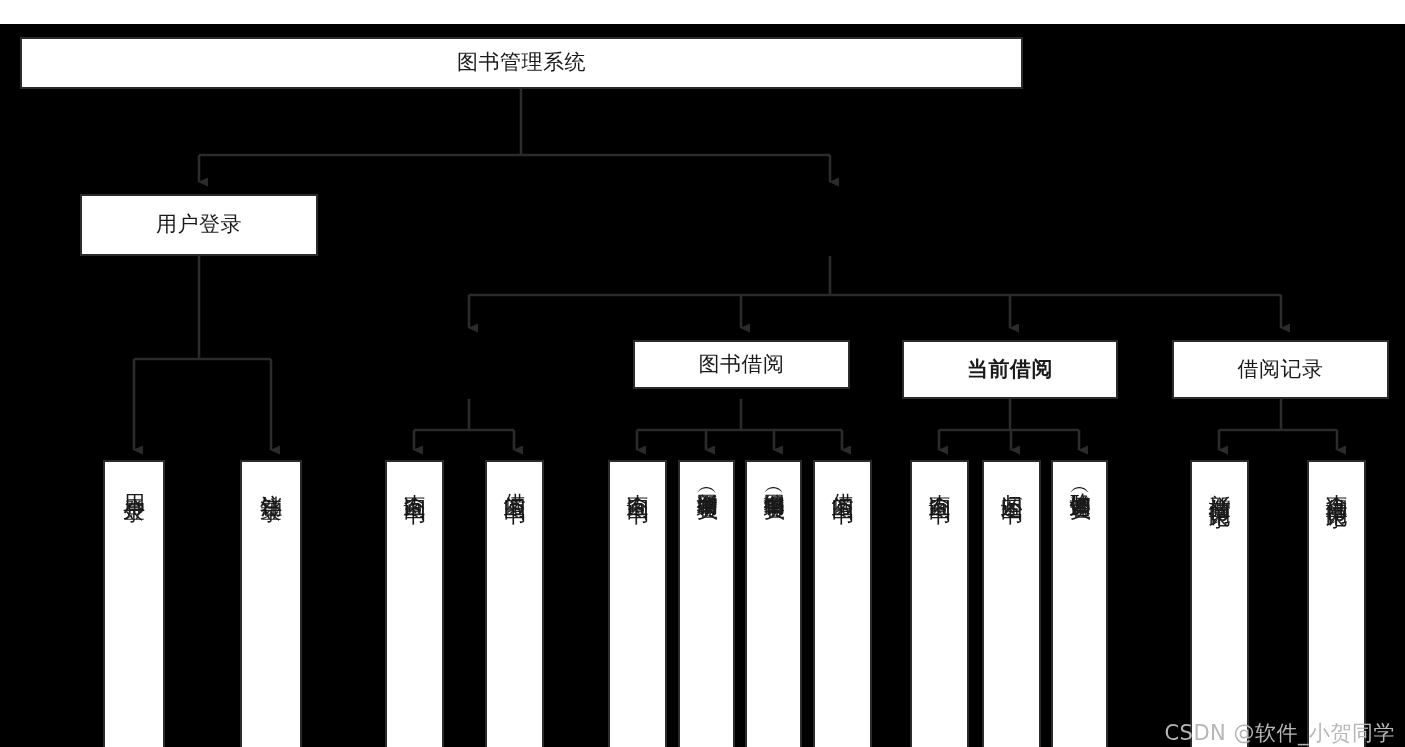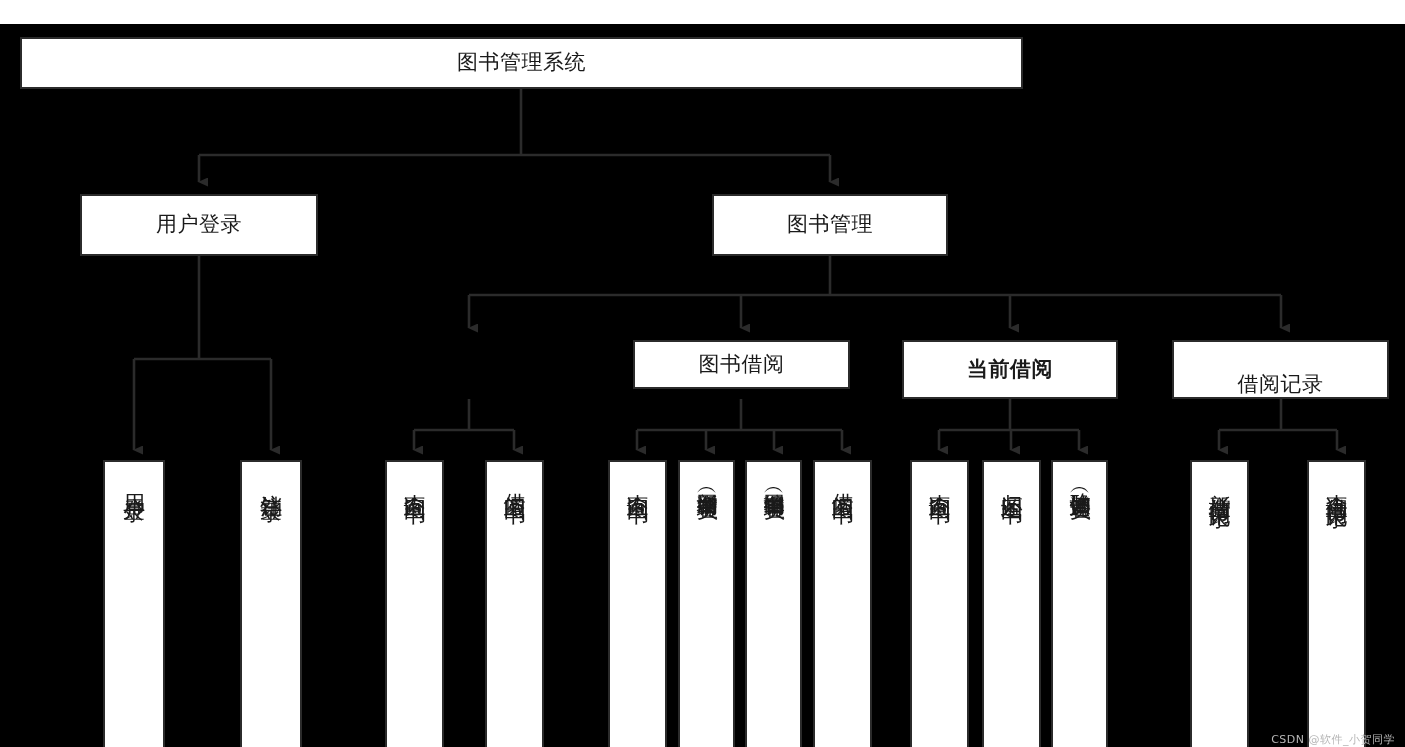--- a/index.html
+++ b/index.html
@@ -60,21 +60,21 @@
     letter-spacing: 3px;
   }
   .node.vert.tall .lbl {
     font-size: 21px;
     letter-spacing: 1px;
   }
   #watermark {
     position: absolute;
     right: 10px;
     bottom: 24px;
-    font-size: 11px;
+    font-size: 21px;
     color: #b6b6b6;
     letter-spacing: 0.5px;
     white-space: nowrap;
   }
 </style>
 </head>
 <body>
 
 <div id="diagram-root">
 
@@ -128,31 +128,28 @@
     </g>
   </svg>
 
   <div class="node horiz" style="left:20px; top:13px; width:1003px; height:52px;">
     <span class="lbl">图书管理系统</span>
   </div>
 
   <div class="node horiz" style="left:80px; top:170px; width:238px; height:62px;">
     <span class="lbl">用户登录</span>
   </div>
-  <div class="node horiz" style="left:712px; top:170px; width:236px; height:62px;">
-    <span class="lbl">图书管理</span>
-  </div>
 
   <div class="node horiz" style="left:633px; top:316px; width:217px; height:49px;">
     <span class="lbl">图书借阅</span>
   </div>
   <div class="node horiz" style="left:902px; top:316px; width:216px; height:59px;font-weight:bold;">
     <span class="lbl">当前借阅</span>
   </div>
-  <div class="node horiz" style="left:1172px; top:316px; width:217px; height:59px;align-items:flex-end;">
+  <div class="node horiz" style="left:1172px; top:316px; width:217px; height:59px;">
     <span class="lbl">借阅记录</span>
   </div>
 
   <div class="node vert" style="left:103px; top:436px; width:62px; height:302px;">
     <span class="lbl">用户登录</span>
   </div>
   <div class="node vert" style="left:240px; top:436px; width:62px; height:302px;">
     <span class="lbl">注销登录</span>
   </div>
 

